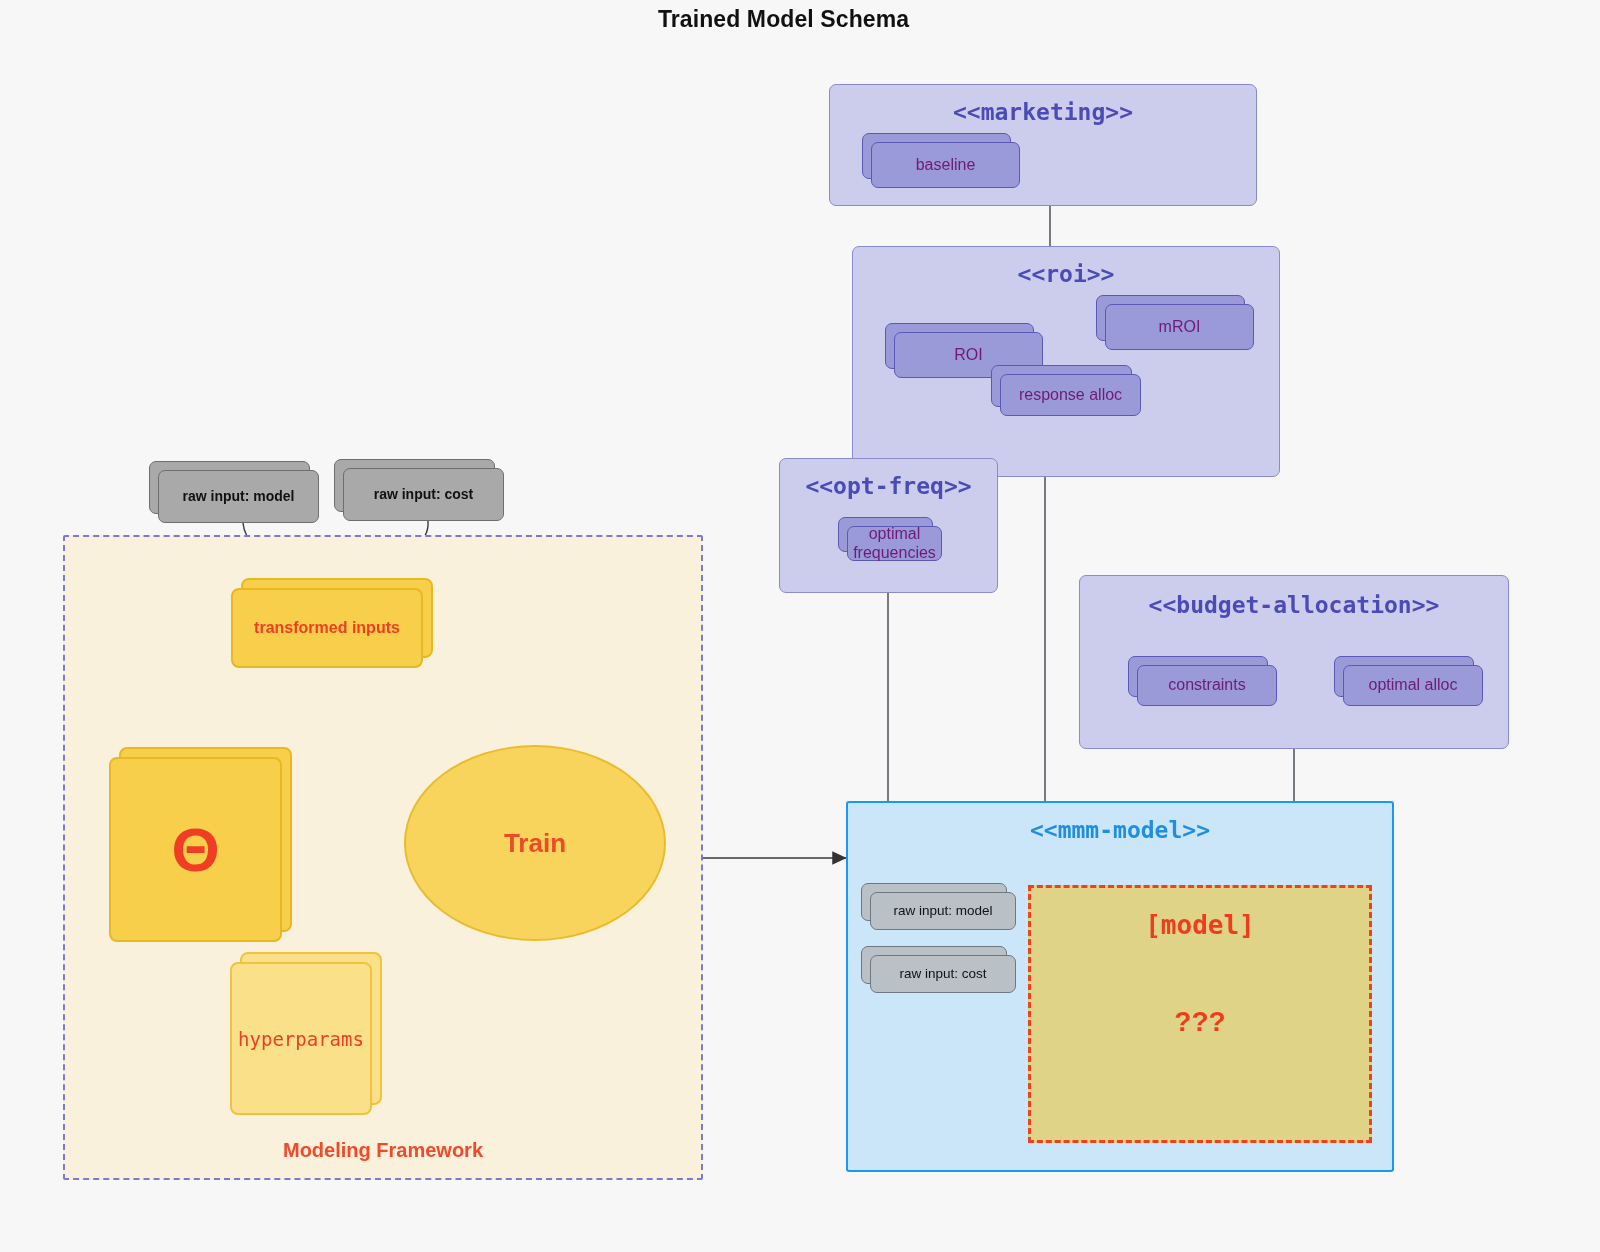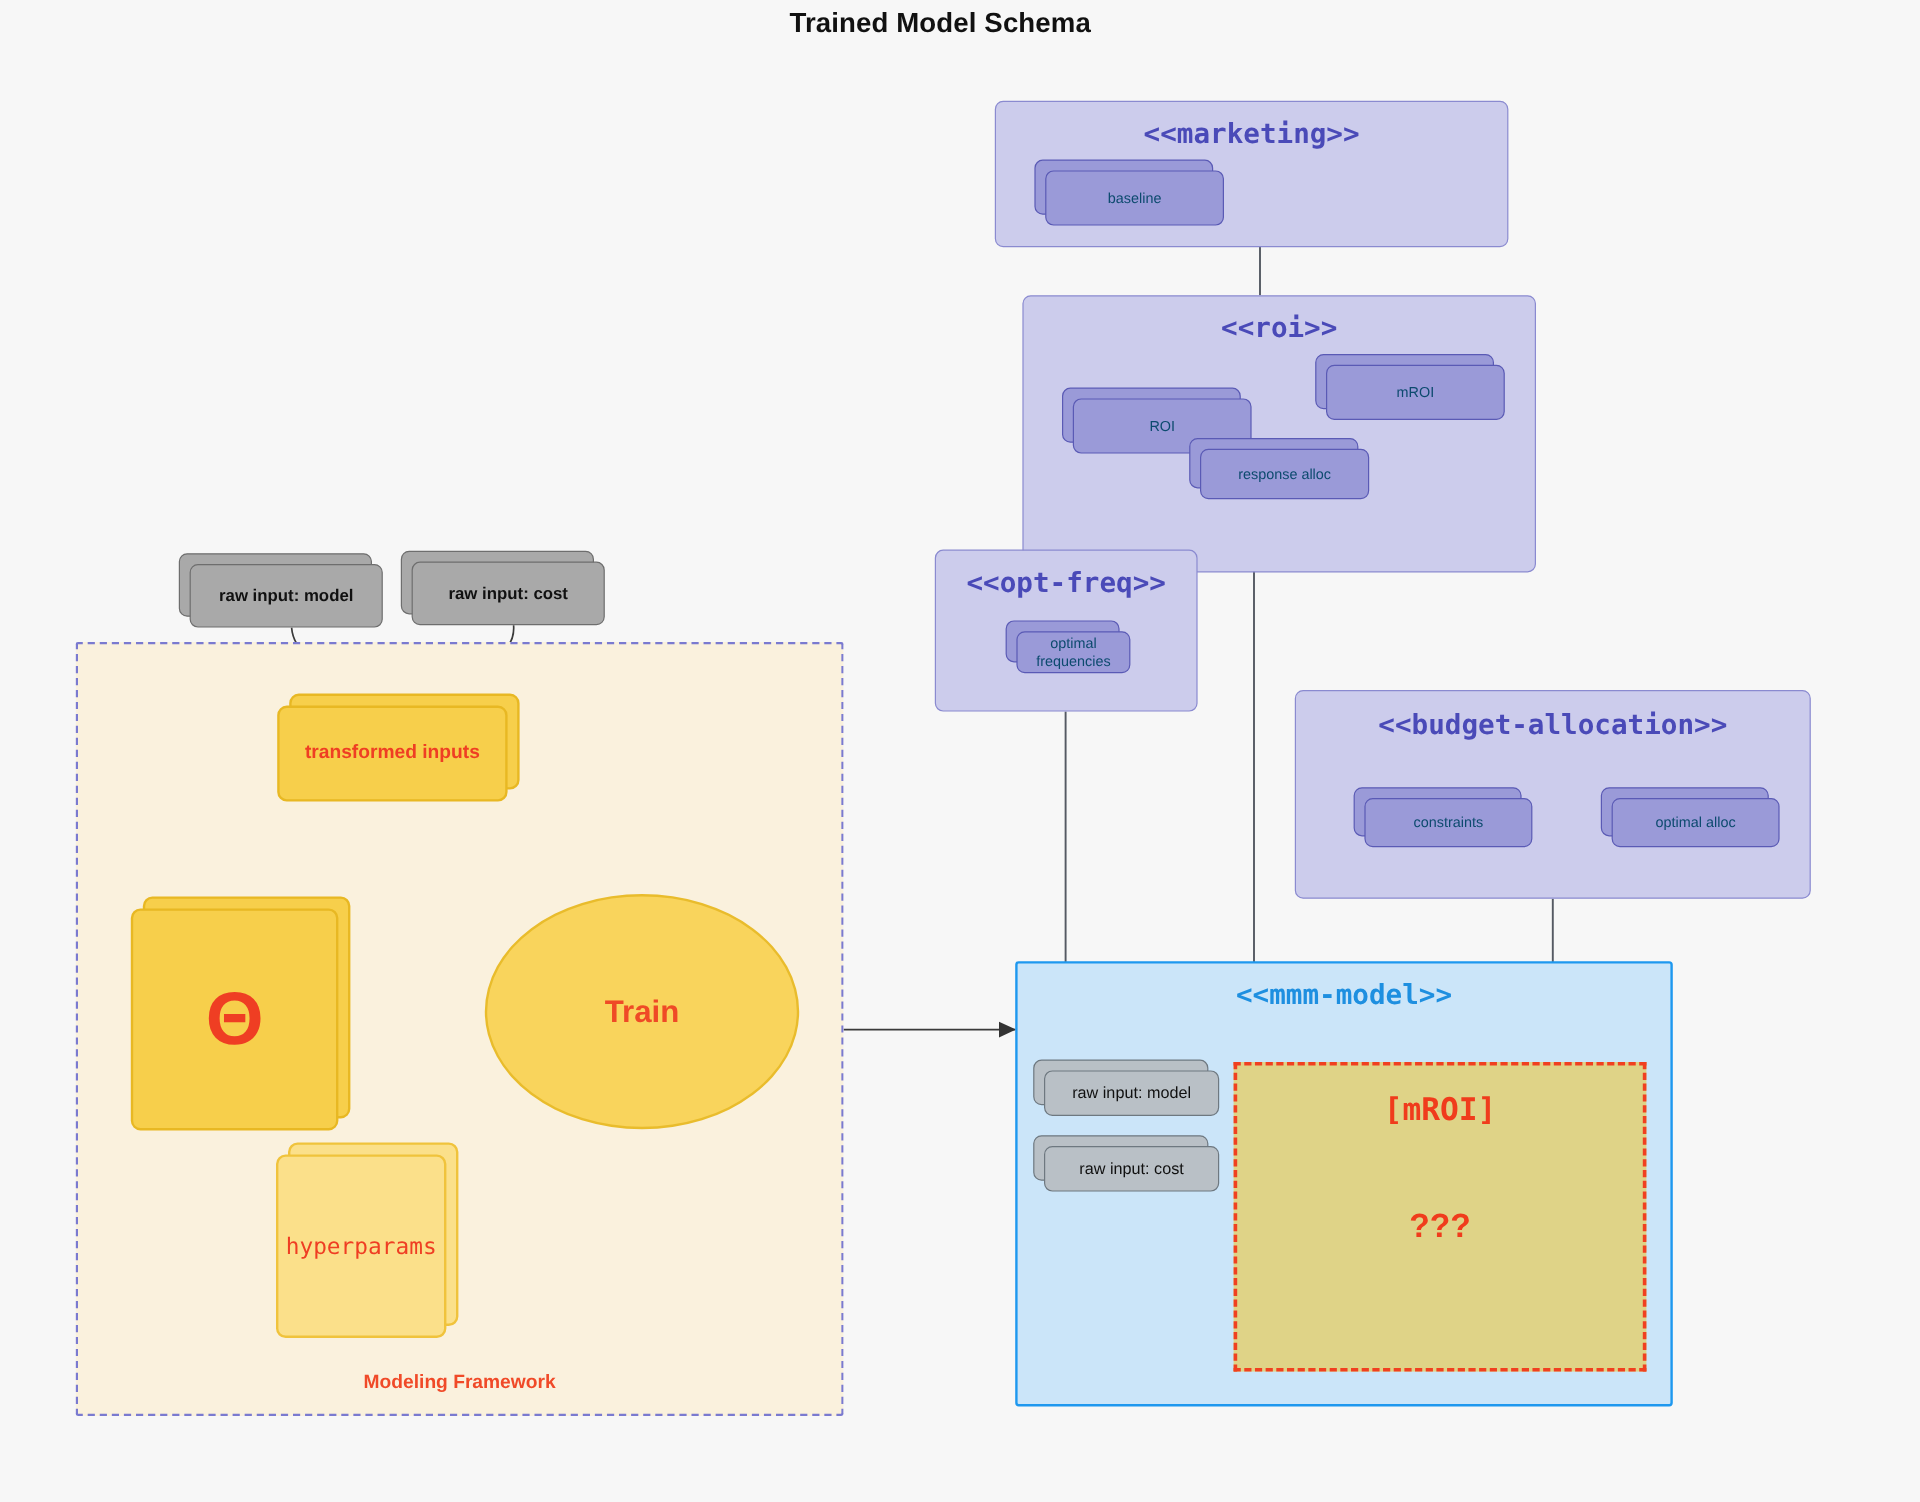--- a/index.html
+++ b/index.html
@@ -78,22 +78,22 @@
     width: calc(100% - 9px);
     height: calc(100% - 9px);
     background: #9a9ad8;
     border: 1.6px solid #5a5ab5;
     border-radius: 7px;
     box-sizing: border-box;
     display: flex;
     align-items: center;
     justify-content: center;
     text-align: center;
-    font-size: 12px;
-    color: #0c4a6e;
+    font-size: 16px;
+    color: #701a75;
     line-height: 1.18;
     padding: 0 4px;
   }
 
   
   .gnode .back {
     background: #a9a9a9;
     border: 1.6px solid #6e6e6e;
   }
   .gnode .front {
@@ -119,21 +119,21 @@
     position: absolute;
     background: #faf1dd;
     border: 2px dashed #7a7ad0;
     border-radius: 2px;
     box-sizing: border-box;
   }
   .framework-label {
     position: absolute;
     left: 0; right: 0;
     text-align: center;
-    font-size: 16px;
+    font-size: 20px;
     font-weight: bold;
     color: #f04a28;
   }
 
   
   .ynode {
     position: absolute;
   }
   .ynode .yback {
     position: absolute;
@@ -339,21 +339,21 @@
     <div class="snode gnode gnode-sm" style="left:13px; top:80px; width:155px; height:47px;">
       <div class="back"></div>
       <div class="front">raw input: model</div>
     </div>
     <div class="snode gnode gnode-sm" style="left:13px; top:143px; width:155px; height:47px;">
       <div class="back"></div>
       <div class="front">raw input: cost</div>
     </div>
 
     <div class="modelbox" style="left:180px; top:82px; width:344px; height:258px;">
-      <div class="m1">[mROI]</div>
+      <div class="m1">[model]</div>
       <div class="m2">???</div>
     </div>
   </div>
 
   <div class="framework" style="left:63px; top:535px; width:640px; height:645px;">
     <div class="framework-label" style="bottom:16px;">Modeling Framework</div>
   </div>
 
   <div class="snode gnode" style="left:149px; top:461px; width:170px; height:62px;">
     <div class="back"></div>

